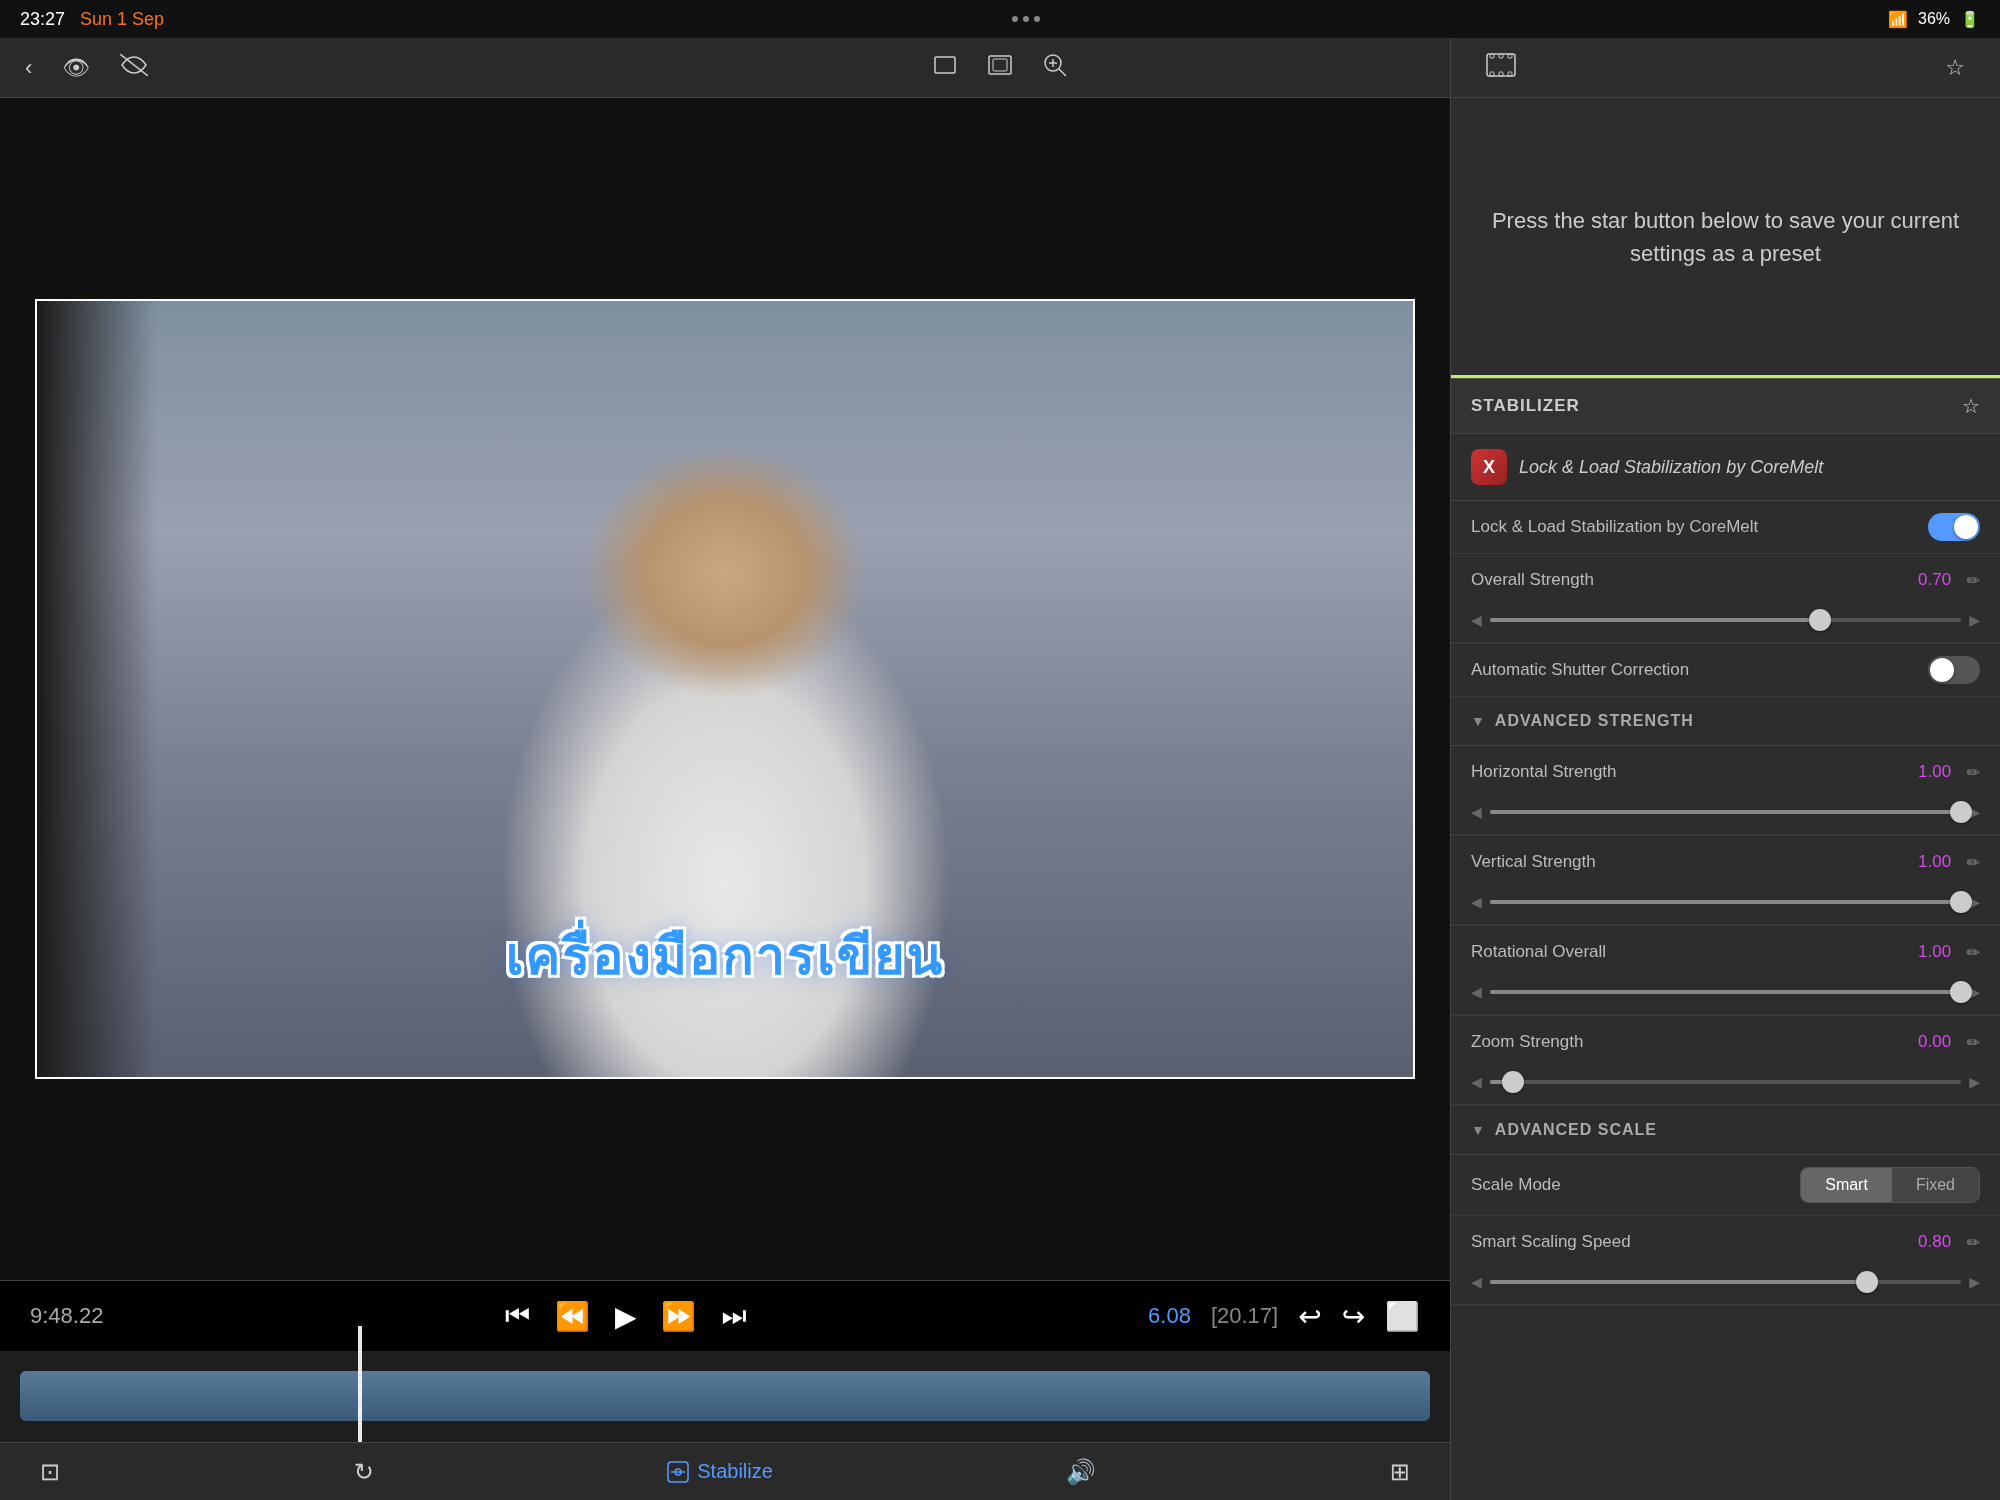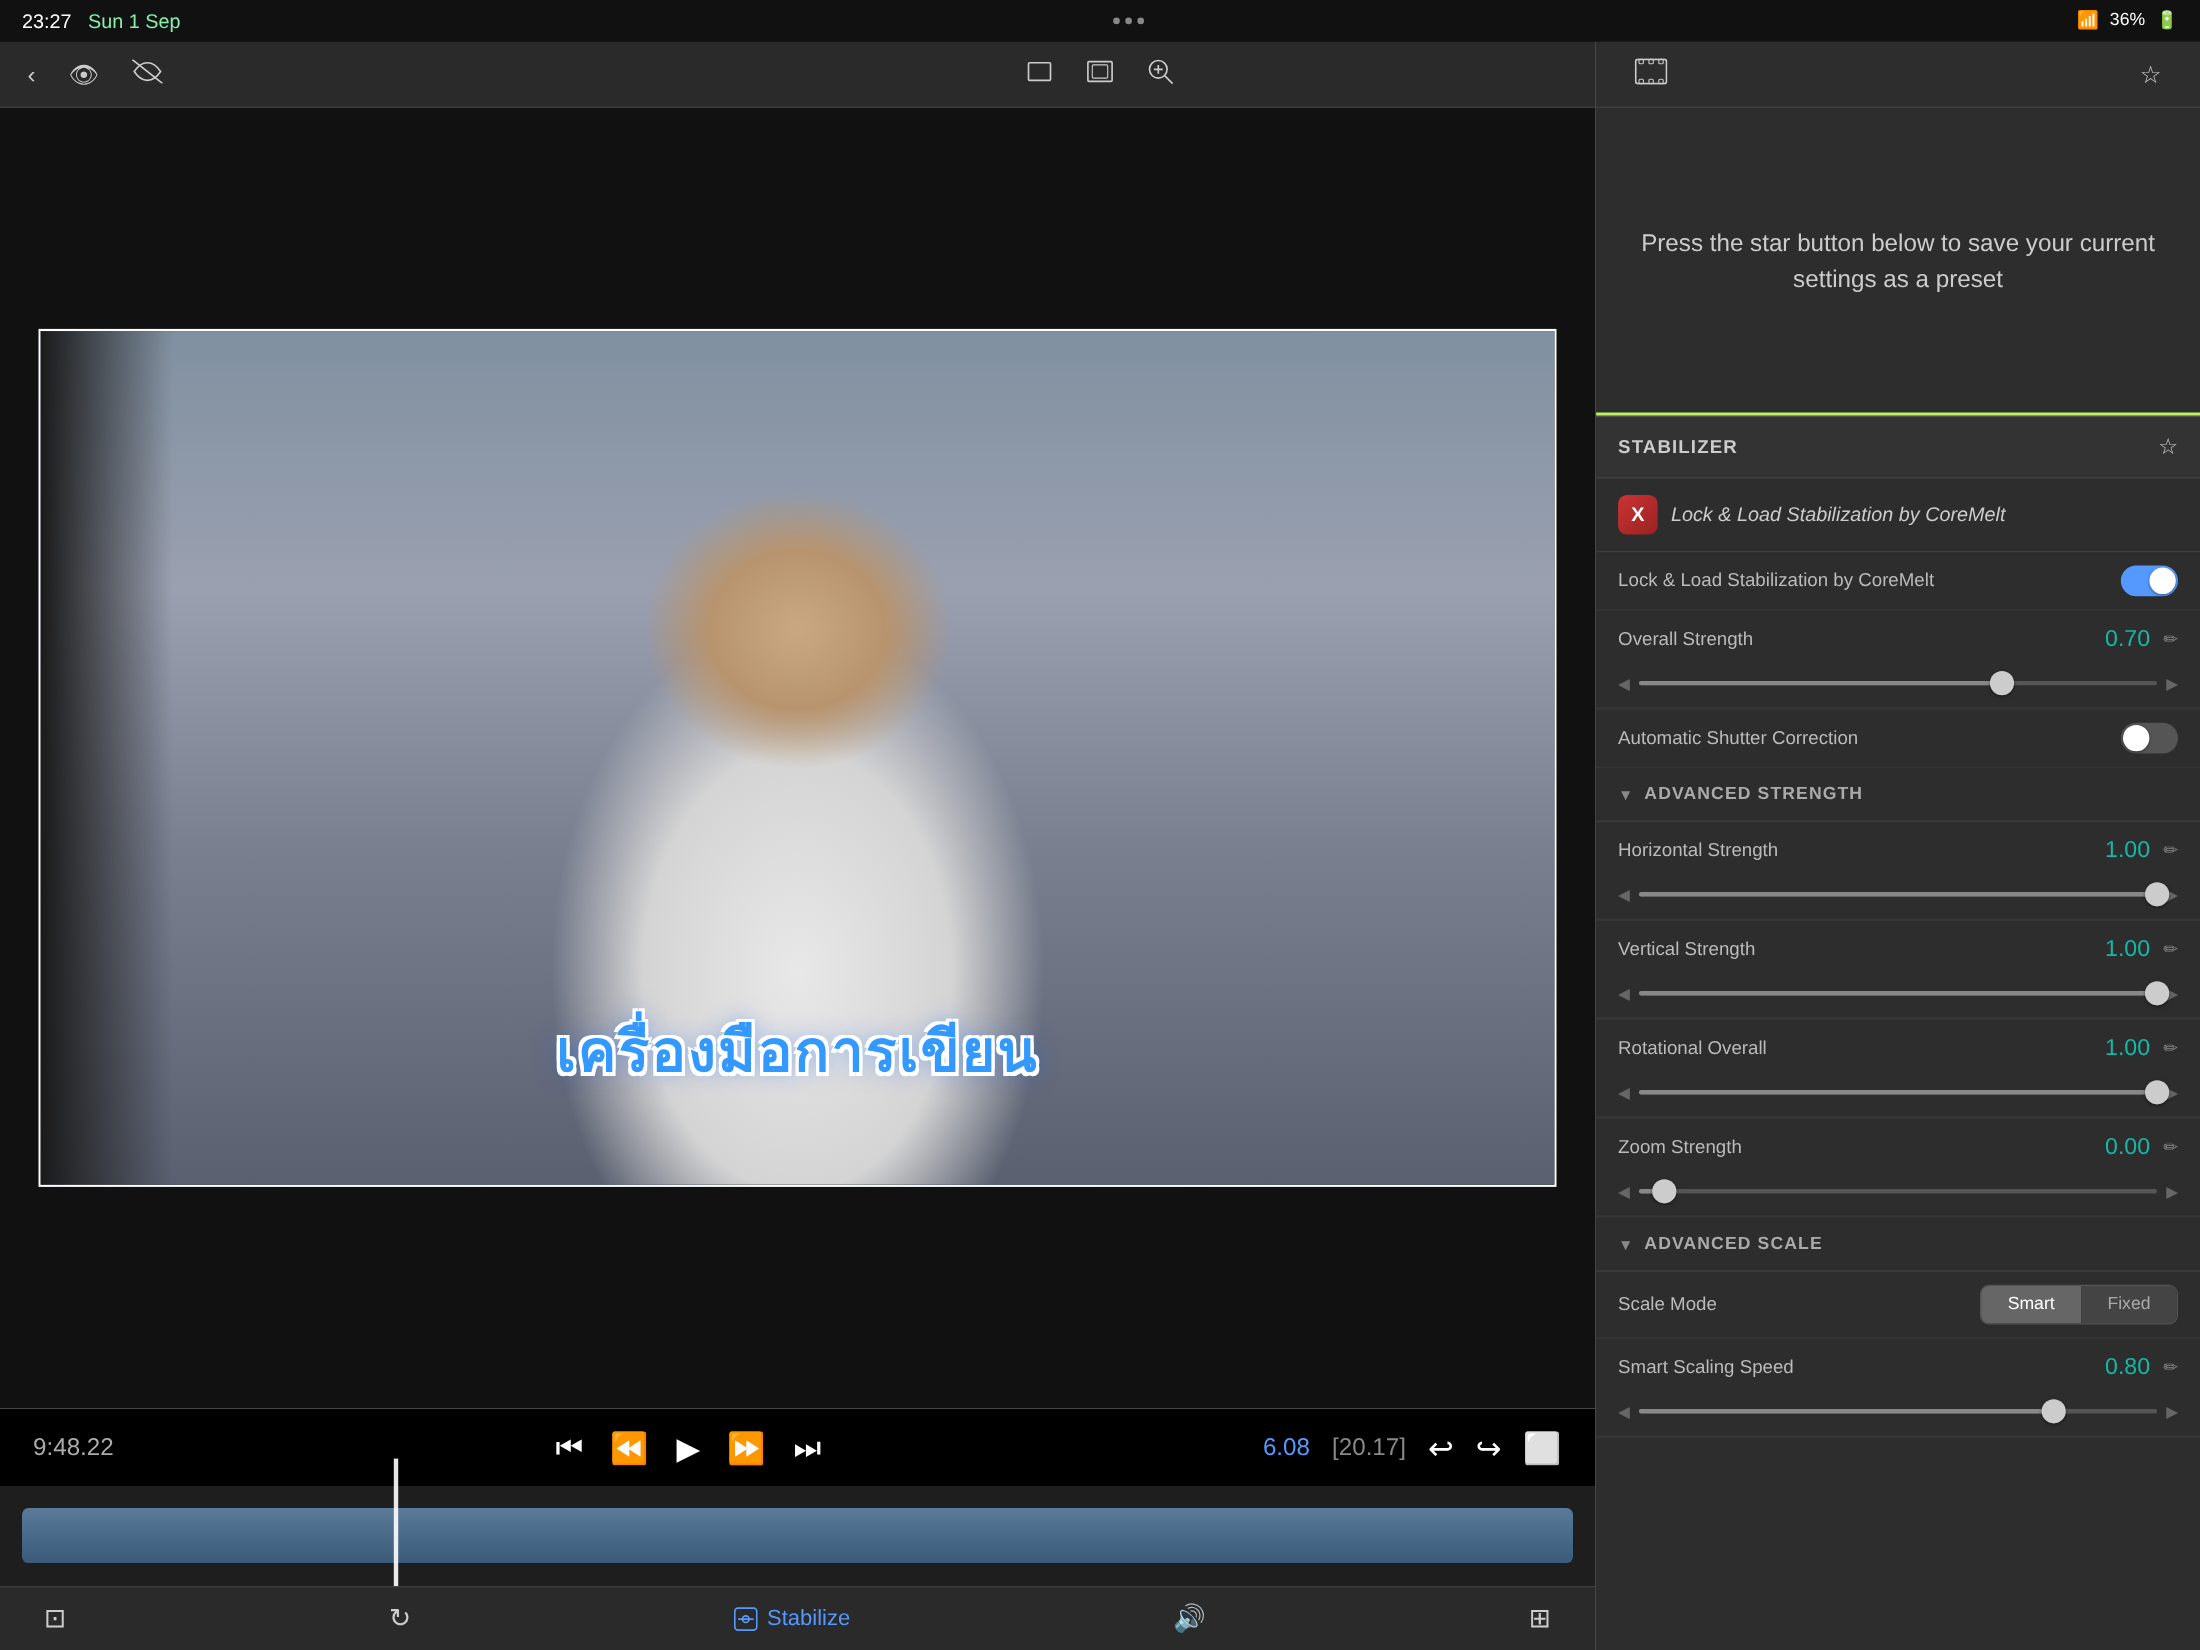--- a/index.html
+++ b/index.html
@@ -25,21 +25,21 @@
       padding: 0 20px;
       z-index: 100;
     }
     .status-time {
       font-size: 18px;
       font-weight: 400;
       color: #ffffff;
     }
     .status-date {
       font-size: 18px;
-      color: #86efac;
+      color: #f97316;
     }
     .status-center {
       display: flex;
       gap: 5px;
     }
     .status-dot {
       width: 6px; height: 6px;
       background: #888;
       border-radius: 50%;
     }
@@ -344,22 +344,22 @@
       min-height: 52px;
     }
 
     .control-label {
       font-size: 17px;
       color: #bbb;
       flex: 1;
     }
 
     .control-value {
-      font-size: 21px;
-      color: #14b8a6;
+      font-size: 17px;
+      color: #d946ef;
       margin-right: 8px;
       min-width: 40px;
       text-align: center;
     }
 
     
     .toggle {
       width: 52px;
       height: 28px;
       border-radius: 14px;

